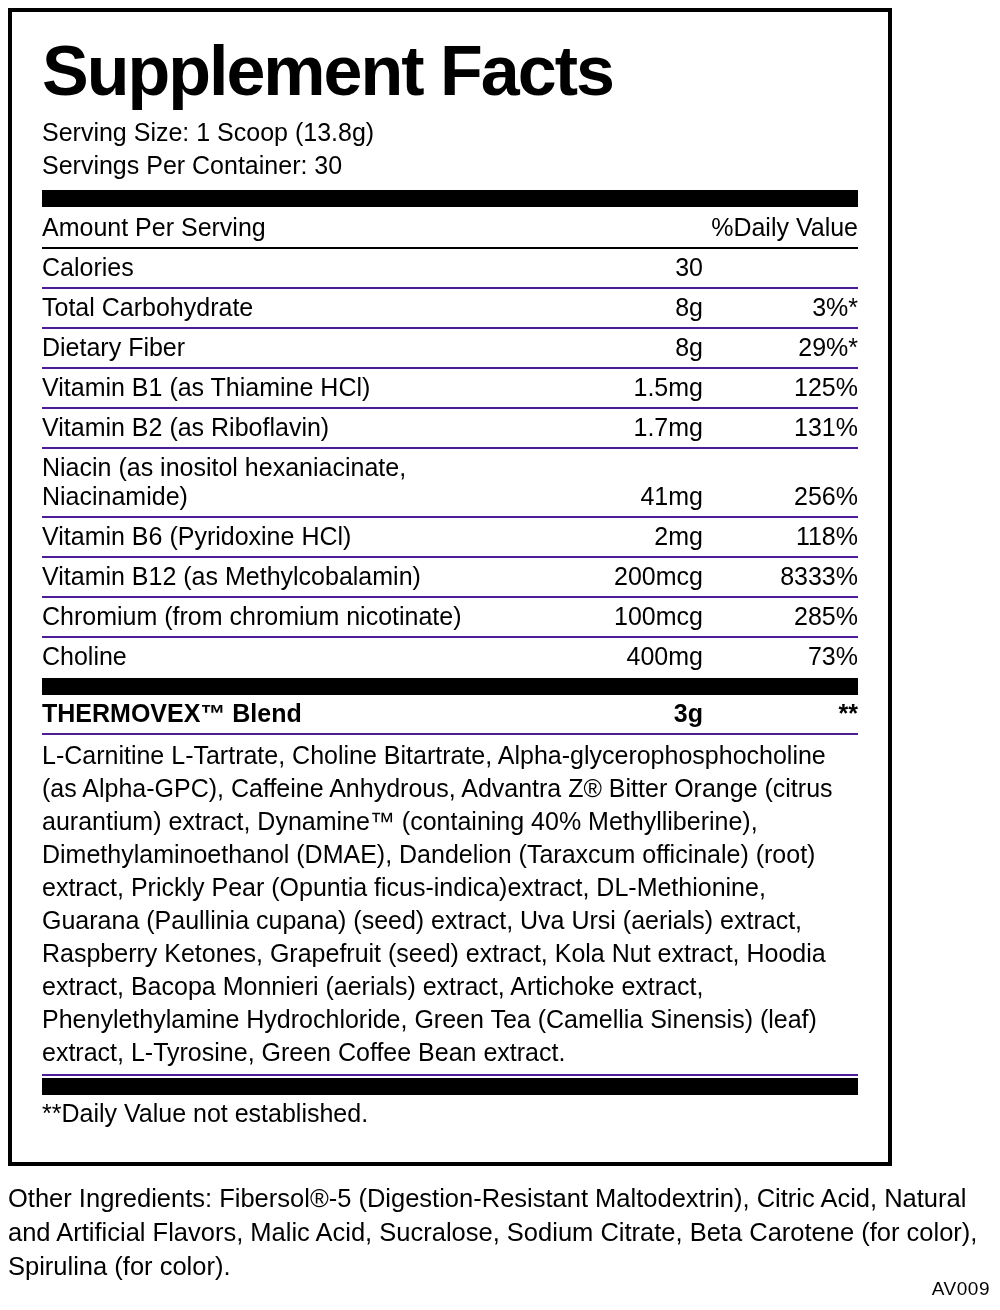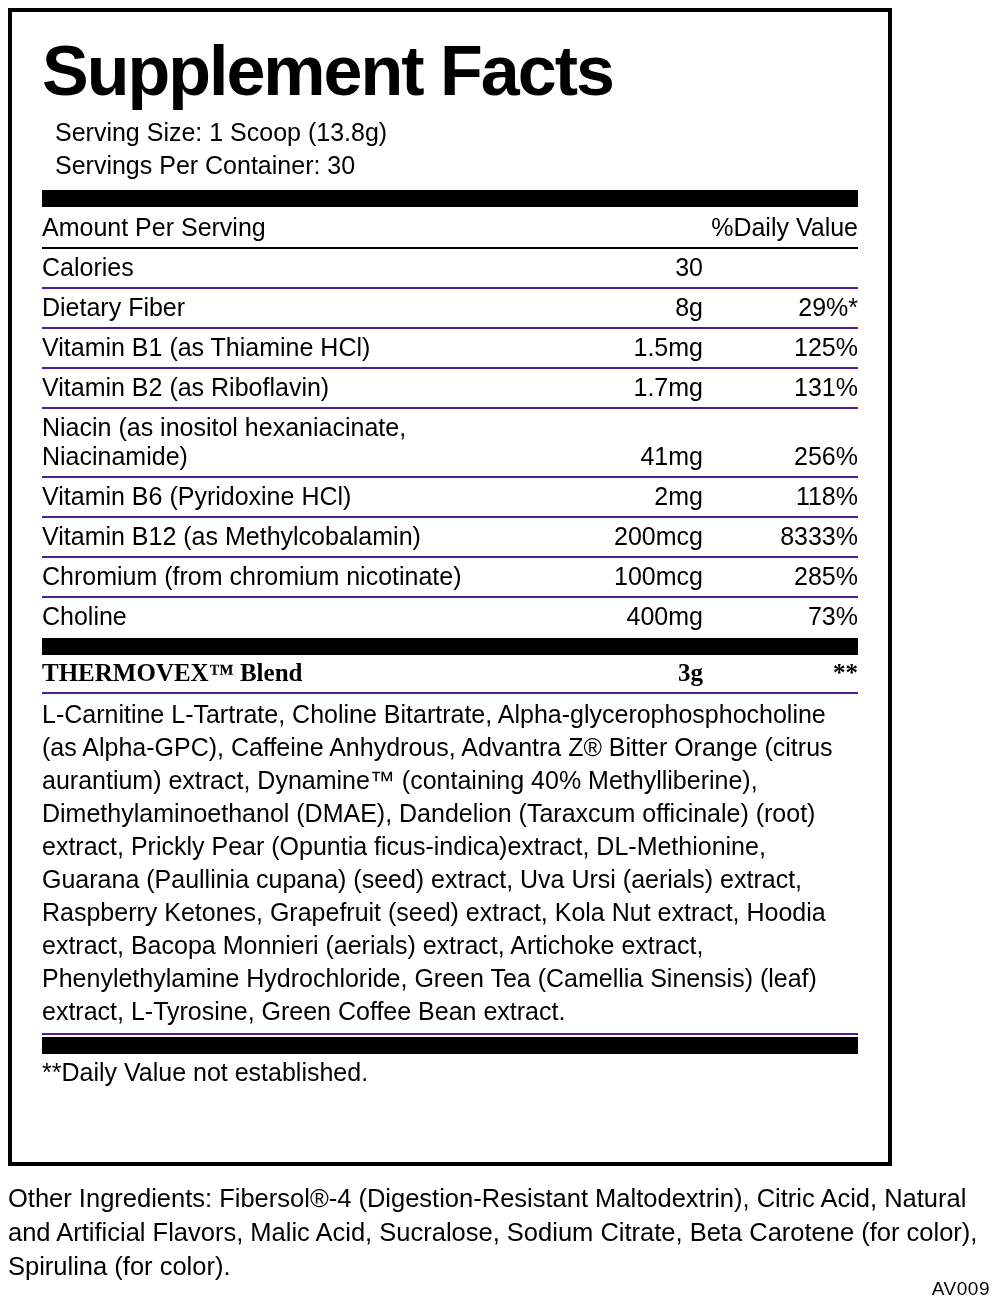--- a/index.html
+++ b/index.html
@@ -35,21 +35,20 @@
     font-weight: bold;
     letter-spacing: -2px;
     line-height: 1.0;
     margin: 6px 0 10px 0;
   }
 
   .serving-line {
     font-size: 25px;
     line-height: 1.32;
     white-space: nowrap;
-    margin-left: 13px;
   }
 
   .bar-thick {
     height: 17px;
     background: #000000;
     margin-top: 8px;
   }
 
   .bar-thick-2 {
     height: 17px;
@@ -81,21 +80,20 @@
   tr.no-rule td { border-bottom: none; }
 
   .indent { padding-left: 26px; }
 
   .blend-row td {
     font-size: 25px;
     font-weight: bold;
     border-bottom: none;
     padding-top: 6px;
     padding-bottom: 2px;
-    font-family: Liberation Serif, serif;
   }
   .blend-row td.c-dv { font-weight: bold; }
 
   .blend-body {
     font-size: 24.5px;
     line-height: 1.32;
     padding: 2px 6px 6px 26px;
     text-align: left;
   }
 
@@ -140,20 +138,25 @@
           <td class="c-amt"></td>
           <td class="c-dv">%Daily Value</td>
         </tr>
 
         <tr>
           <td class="c-name">Calories</td>
           <td class="c-amt">30</td>
           <td class="c-dv"></td>
         </tr>
         <tr>
+          <td class="c-name">Total Carbohydrate</td>
+          <td class="c-amt">8g</td>
+          <td class="c-dv">3%*</td>
+        </tr>
+        <tr>
           <td class="c-name indent">Dietary Fiber</td>
           <td class="c-amt">8g</td>
           <td class="c-dv">29%*</td>
         </tr>
         <tr>
           <td class="c-name">Vitamin B1 (as Thiamine HCl)</td>
           <td class="c-amt">1.5mg</td>
           <td class="c-dv">125%</td>
         </tr>
         <tr>
@@ -203,15 +206,15 @@
         </tr>
       </tbody>
     </table>
 
     <div class="bar-thick-2"></div>
 
     <div class="footnote">**Daily Value not established.</div>
   </div>
 </div>
 
-<div class="other">Other Ingredients: Fibersol®-4 (Digestion-Resistant Maltodextrin), Citric Acid, Natural and Artificial Flavors, Malic Acid, Sucralose, Sodium Citrate, Beta Carotene (for color), Spirulina (for color).</div>
+<div class="other">Other Ingredients: Fibersol®-5 (Digestion-Resistant Maltodextrin), Citric Acid, Natural and Artificial Flavors, Malic Acid, Sucralose, Sodium Citrate, Beta Carotene (for color), Spirulina (for color).</div>
 
 <div class="code">AV009</div>
 
 </body></html>

